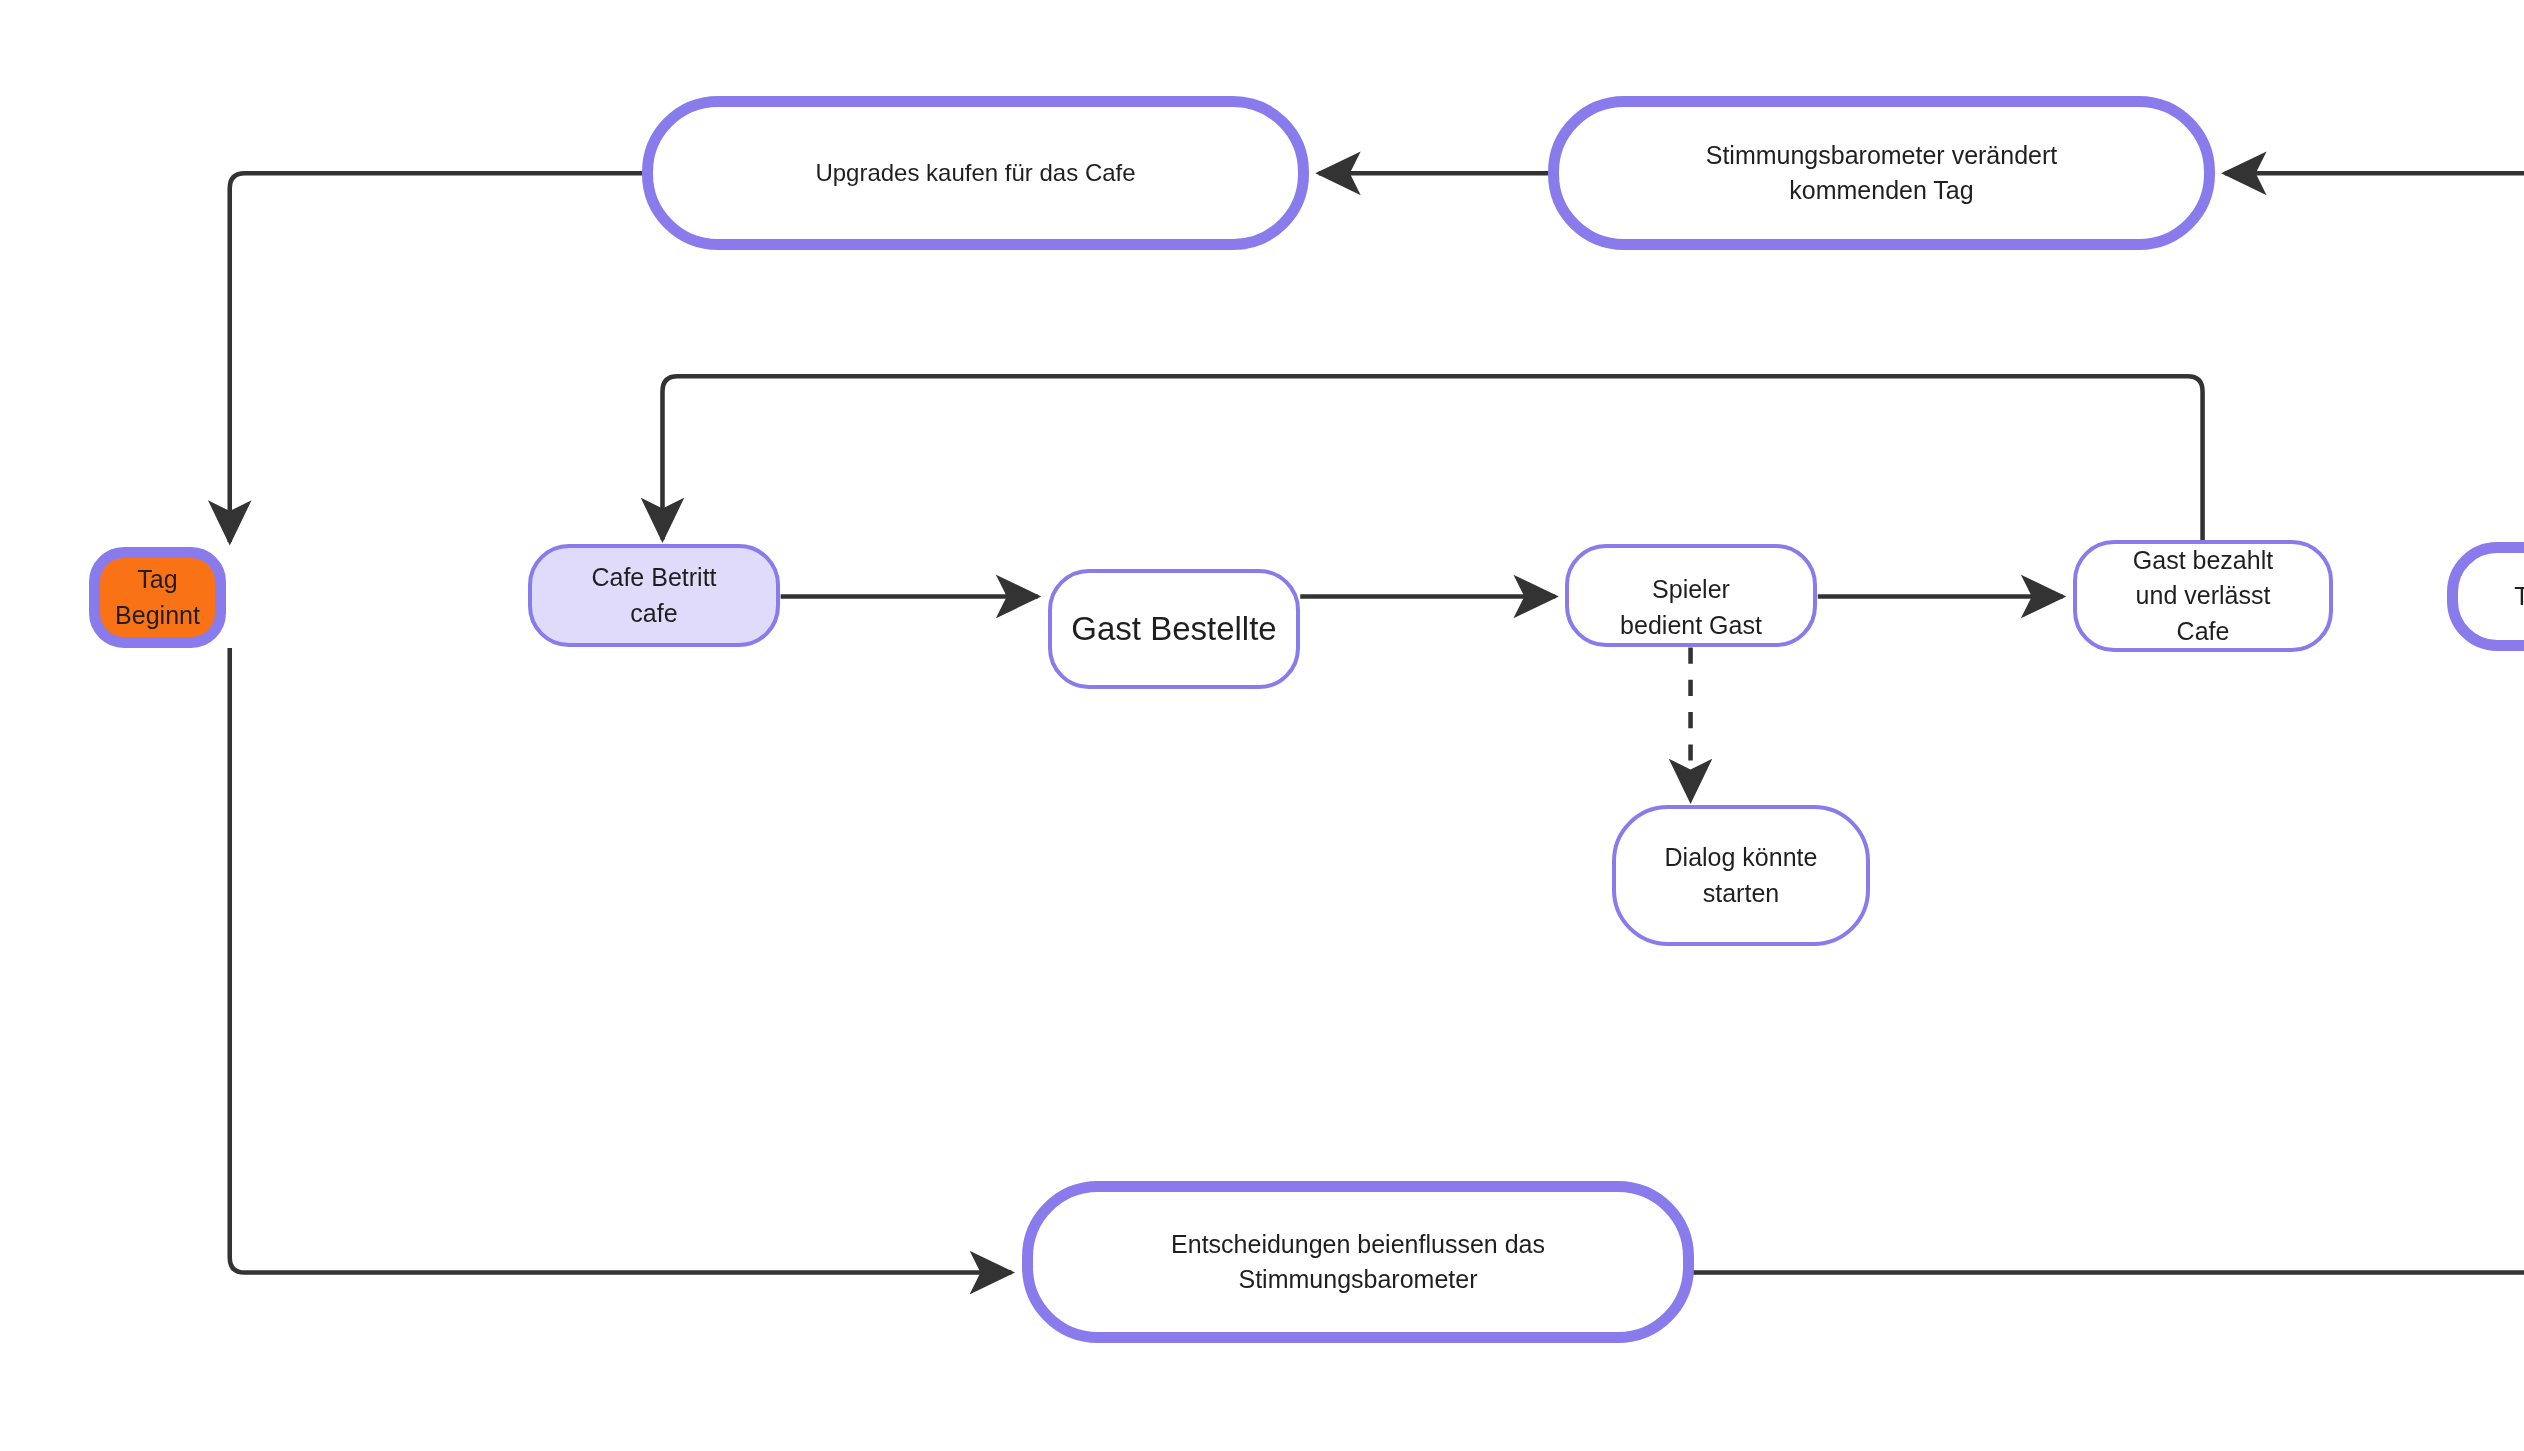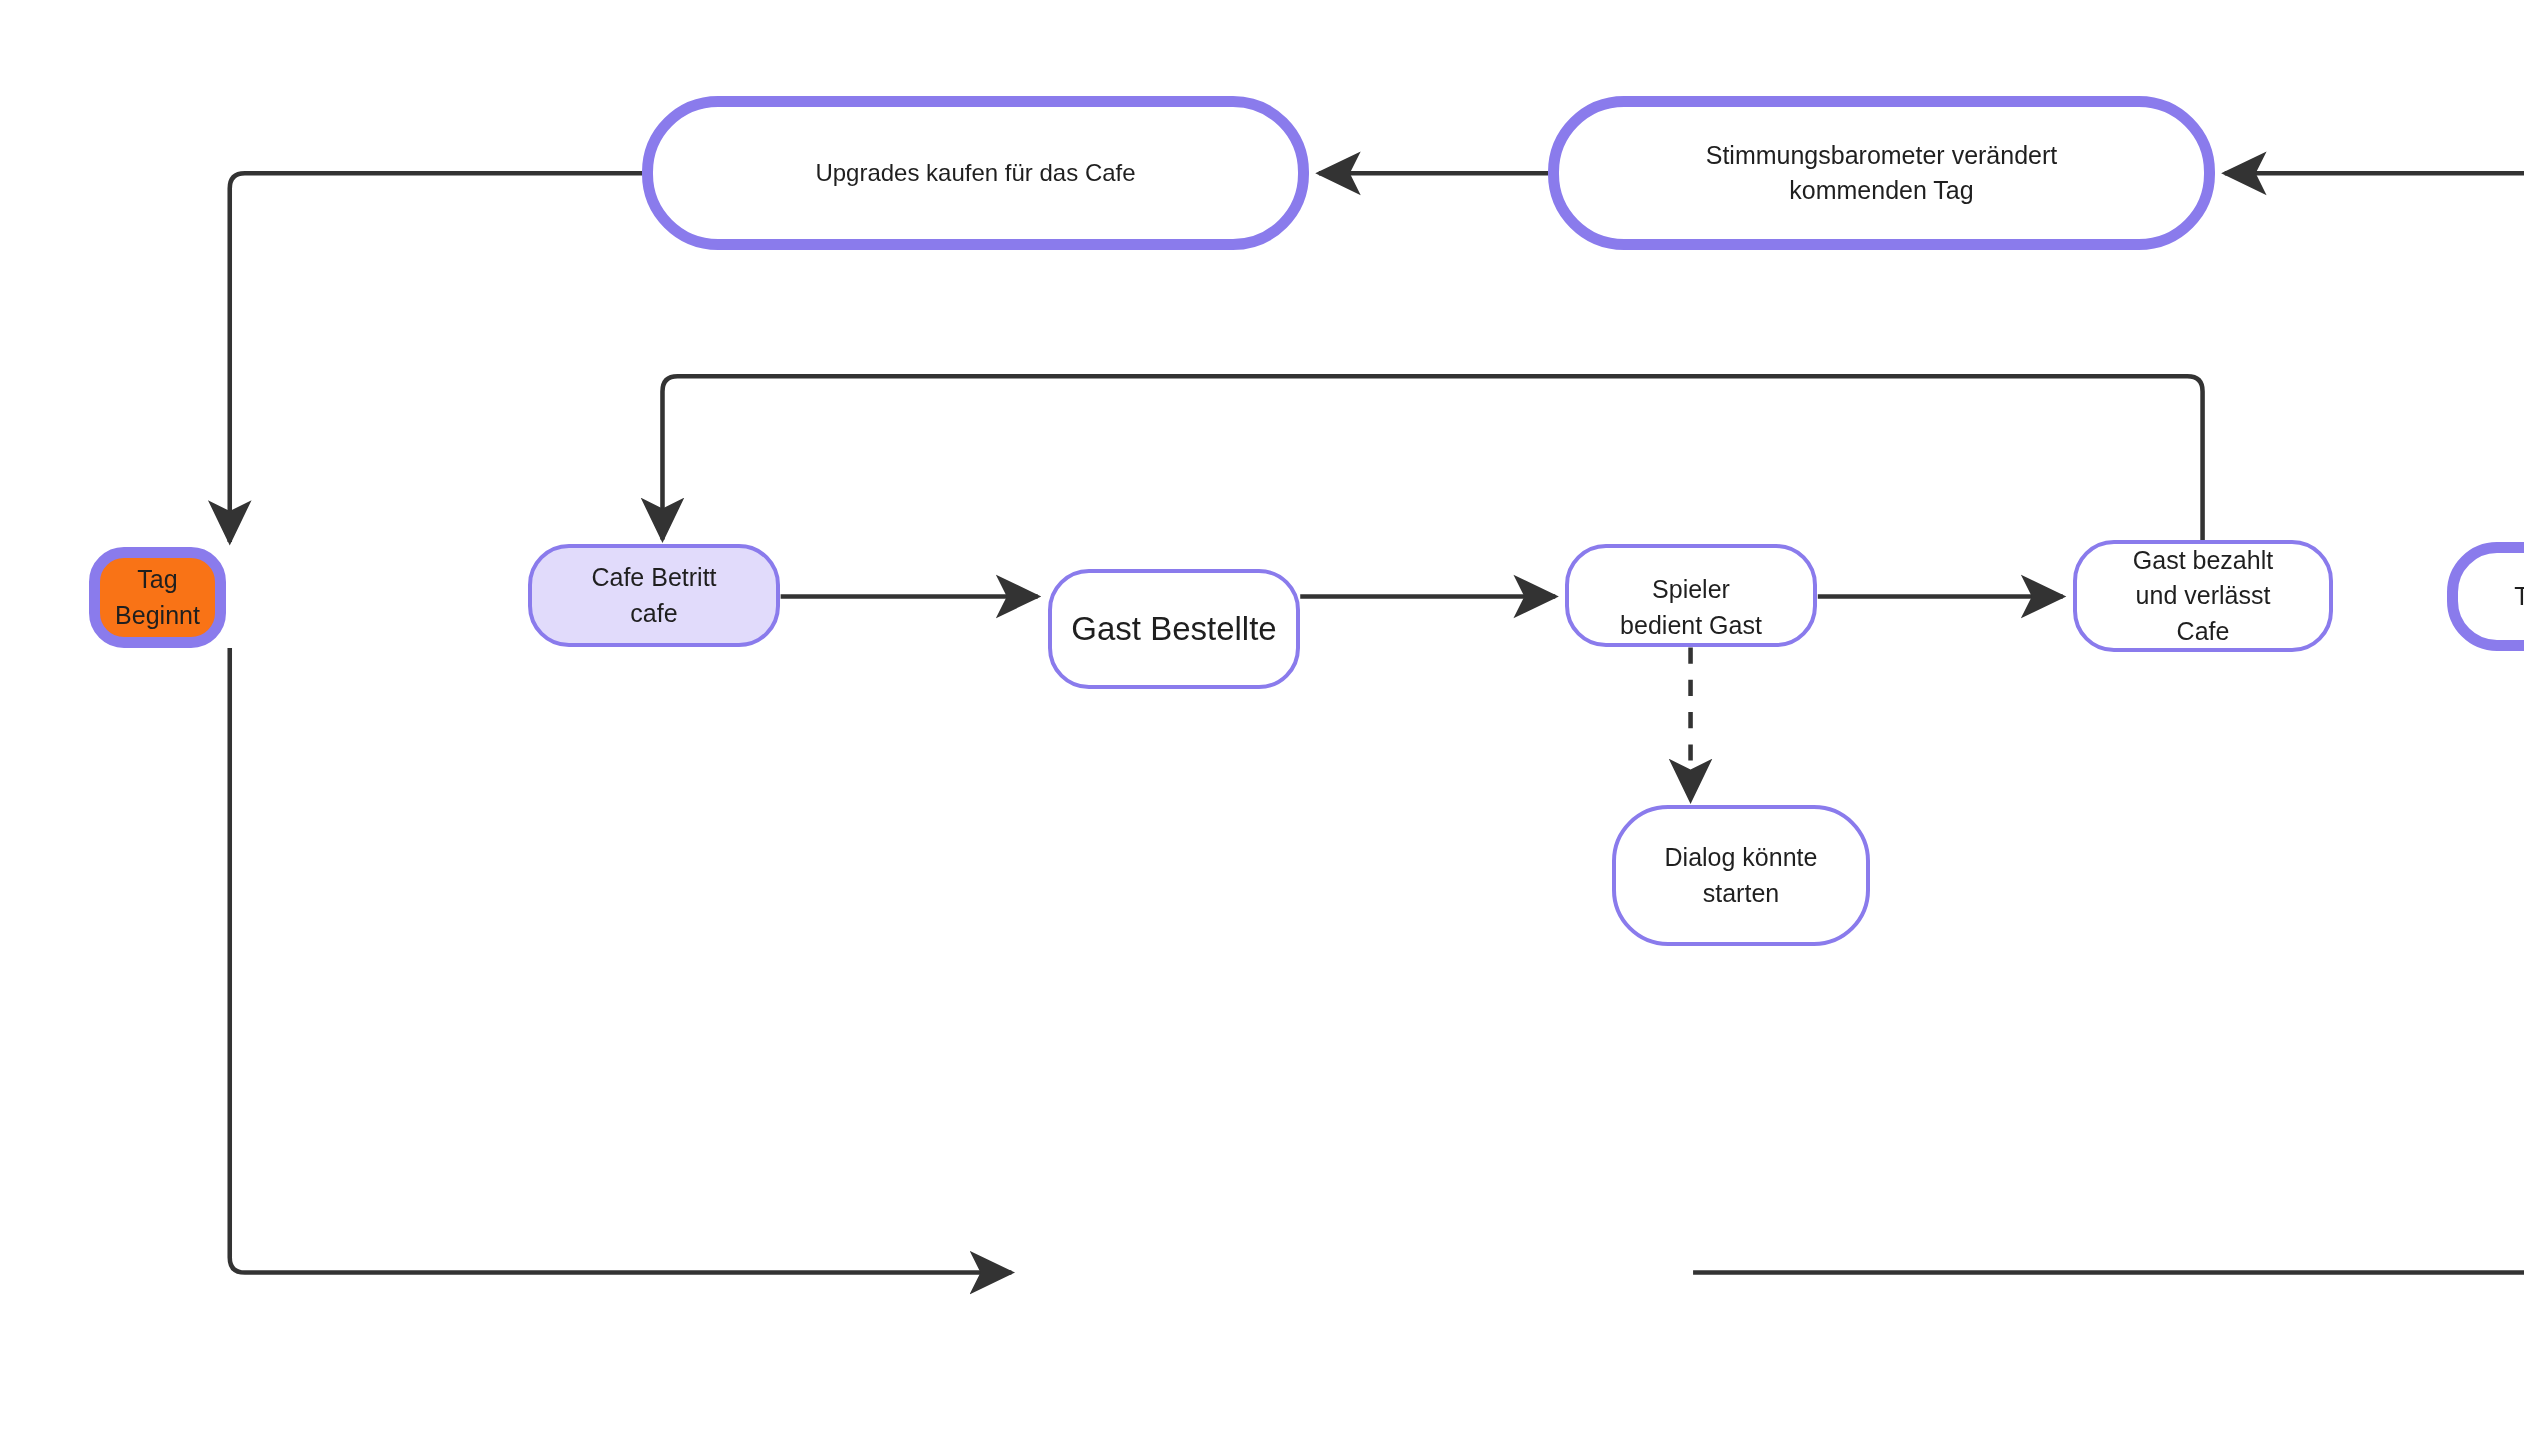--- a/index.html
+++ b/index.html
@@ -128,15 +128,19 @@
 
   <div class="node v-thick-white" style="left:642px;top:96px;width:667px;height:154px;border-radius:76px;font-size:24px;">
     <span class="label">Upgrades kaufen für das Cafe</span>
   </div>
 
   <div class="node v-thick-white" style="left:1548px;top:96px;width:667px;height:154px;border-radius:76px;font-size:25px;">
     <span class="label">Stimmungsbarometer verändert
 kommenden Tag</span>
   </div>
 
+  <div class="node v-thick-white" style="left:1022px;top:1181px;width:672px;height:162px;border-radius:76px;font-size:25px;">
+    <span class="label">Entscheidungen beienflussen das
+Stimmungsbarometer</span>
+  </div>
 
 </div>
 
 
 </body></html>

